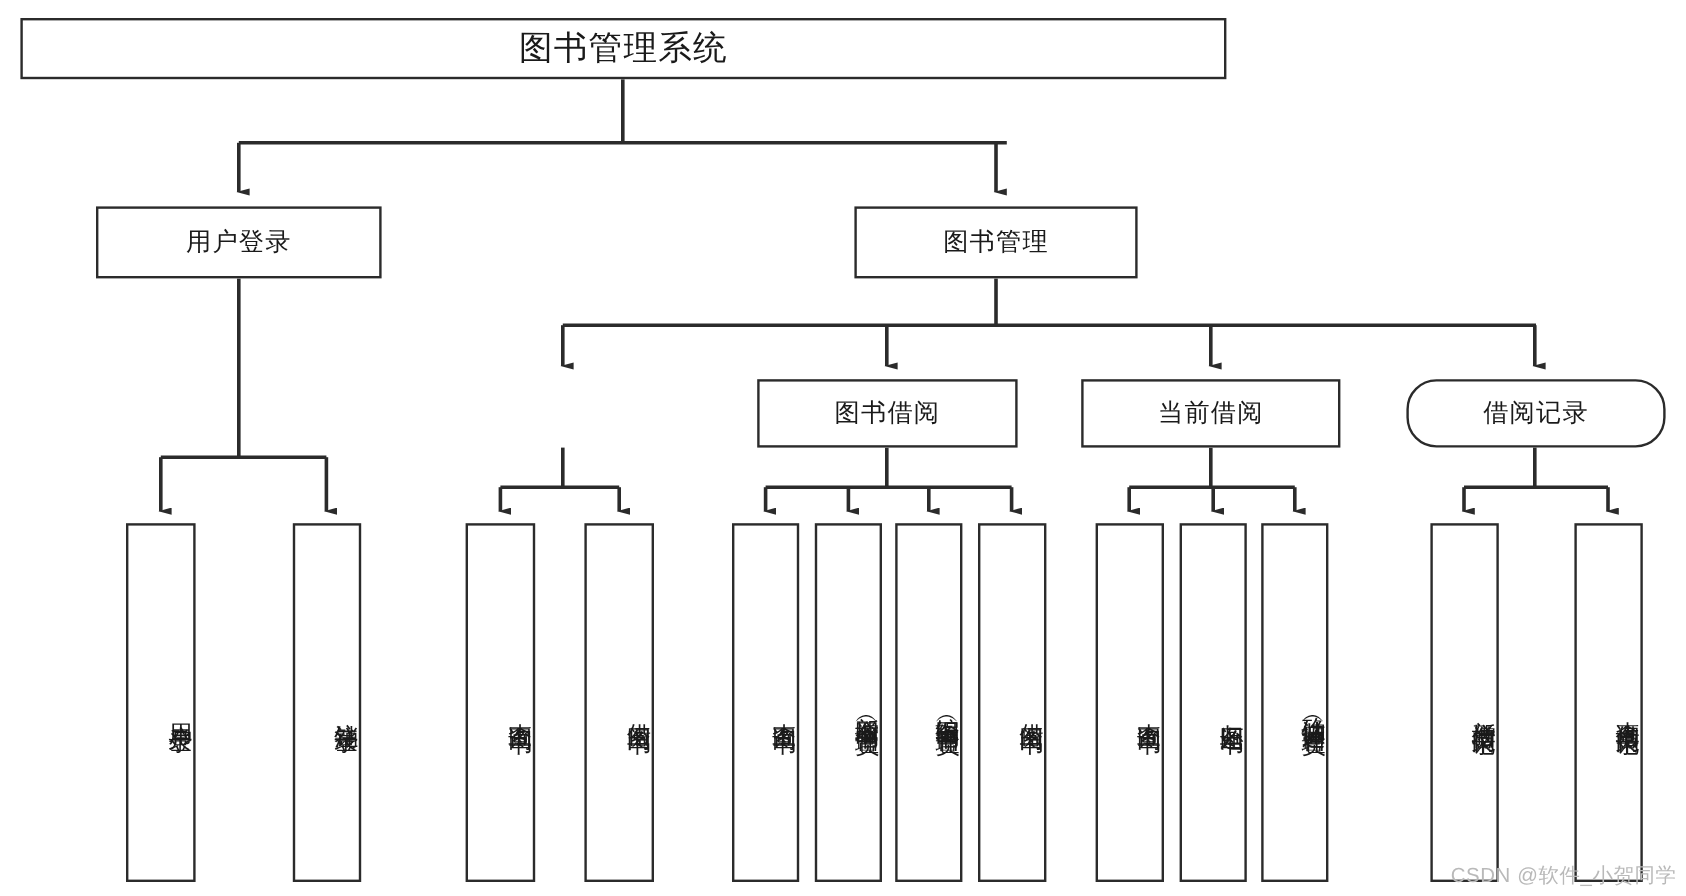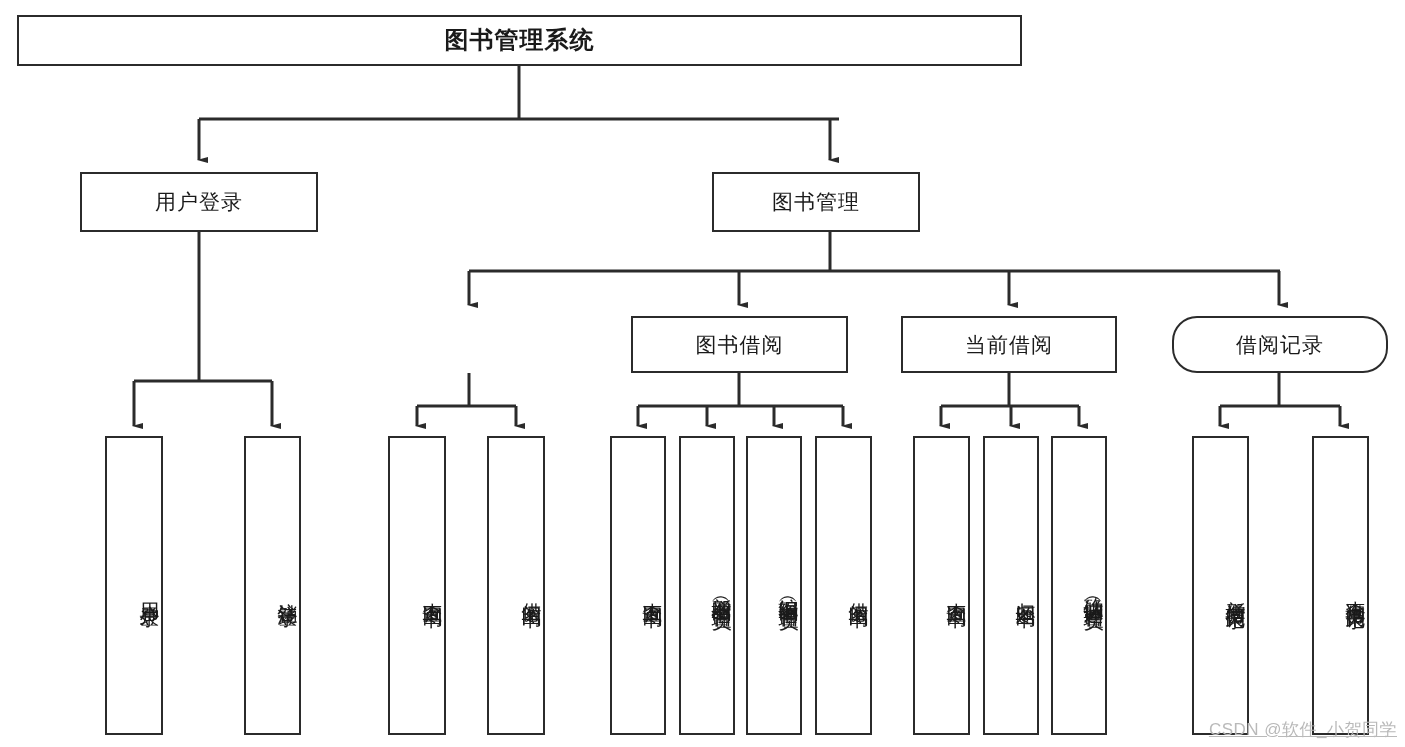--- a/index.html
+++ b/index.html
@@ -28,22 +28,21 @@
     color: #1a1a1a;
   }
   
   .node.h {
     font-size: 21px;
     letter-spacing: 1px;
     line-height: 1.1;
     white-space: nowrap;
   }
   .node.root {
-    font-size: 24px;
-    font-weight: bold;
+    font-size: 28px;
   }
   
   .node.v {
     font-size: 20px;
     writing-mode: vertical-rl;
     text-orientation: upright;
     align-items: flex-start;
     justify-content: center;
     padding-top: 10px;
     line-height: 1.18;
@@ -64,21 +63,20 @@
     pointer-events: none;
   }
   #watermark {
     position: absolute;
     right: 8px;
     bottom: 6px;
     font-size: 17px;
     color: #b9b9b9;
     white-space: nowrap;
     letter-spacing: 0.5px;
-    text-decoration: underline;
   }
 </style>
 </head>
 <body>
 
 <div id="canvas" style="background: rgb(255, 255, 255);">
 
   <svg id="edges" viewBox="0 0 1405 747">
     <defs>
       <marker id="arrow" markerWidth="10" markerHeight="12" refX="3" refY="9" orient="auto" markerUnits="userSpaceOnUse">
@@ -141,21 +139,21 @@
     </g>
   </svg>
 
   <div class="node h root" id="node-root" style="left: 17px; top: 15px; width: 1005px; height: 51px; border-color: rgb(43, 43, 43); background: rgb(255, 255, 255); color: rgb(26, 26, 26);">
     <span>图书管理系统</span>
   </div>
 
   <div class="node h" id="node-user-login" style="left: 80px; top: 172px; width: 238px; height: 60px; border-color: rgb(43, 43, 43); background: rgb(255, 255, 255); color: rgb(26, 26, 26);">
     <span>用户登录</span>
   </div>
-  <div class="node h" id="node-book-manage" style="left: 712px; top: 172px; width: 208px; height: 60px; border-color: rgb(43, 43, 43); background: rgb(255, 255, 255); color: rgb(26, 26, 26);">
+  <div class="node h" id="node-book-manage" style="left: 712px; top: 172px; width: 236px; height: 60px; border-color: rgb(43, 43, 43); background: rgb(255, 255, 255); color: rgb(26, 26, 26);">
     <span>图书管理</span>
   </div>
 
   <div class="node h" id="node-book-borrow" style="left: 631px; top: 316px; width: 217px; height: 57px; border-color: rgb(43, 43, 43); background: rgb(255, 255, 255); color: rgb(26, 26, 26);">
     <span>图书借阅</span>
   </div>
   <div class="node h" id="node-current-borrow" style="left: 901px; top: 316px; width: 216px; height: 57px; border-color: rgb(43, 43, 43); background: rgb(255, 255, 255); color: rgb(26, 26, 26);">
     <span>当前借阅</span>
   </div>
   <div class="node h" id="node-borrow-record" style="left: 1172px; top: 316px; width: 216px; height: 57px; border-color: rgb(43, 43, 43); background: rgb(255, 255, 255); color: rgb(26, 26, 26); border-radius: 25px;">

